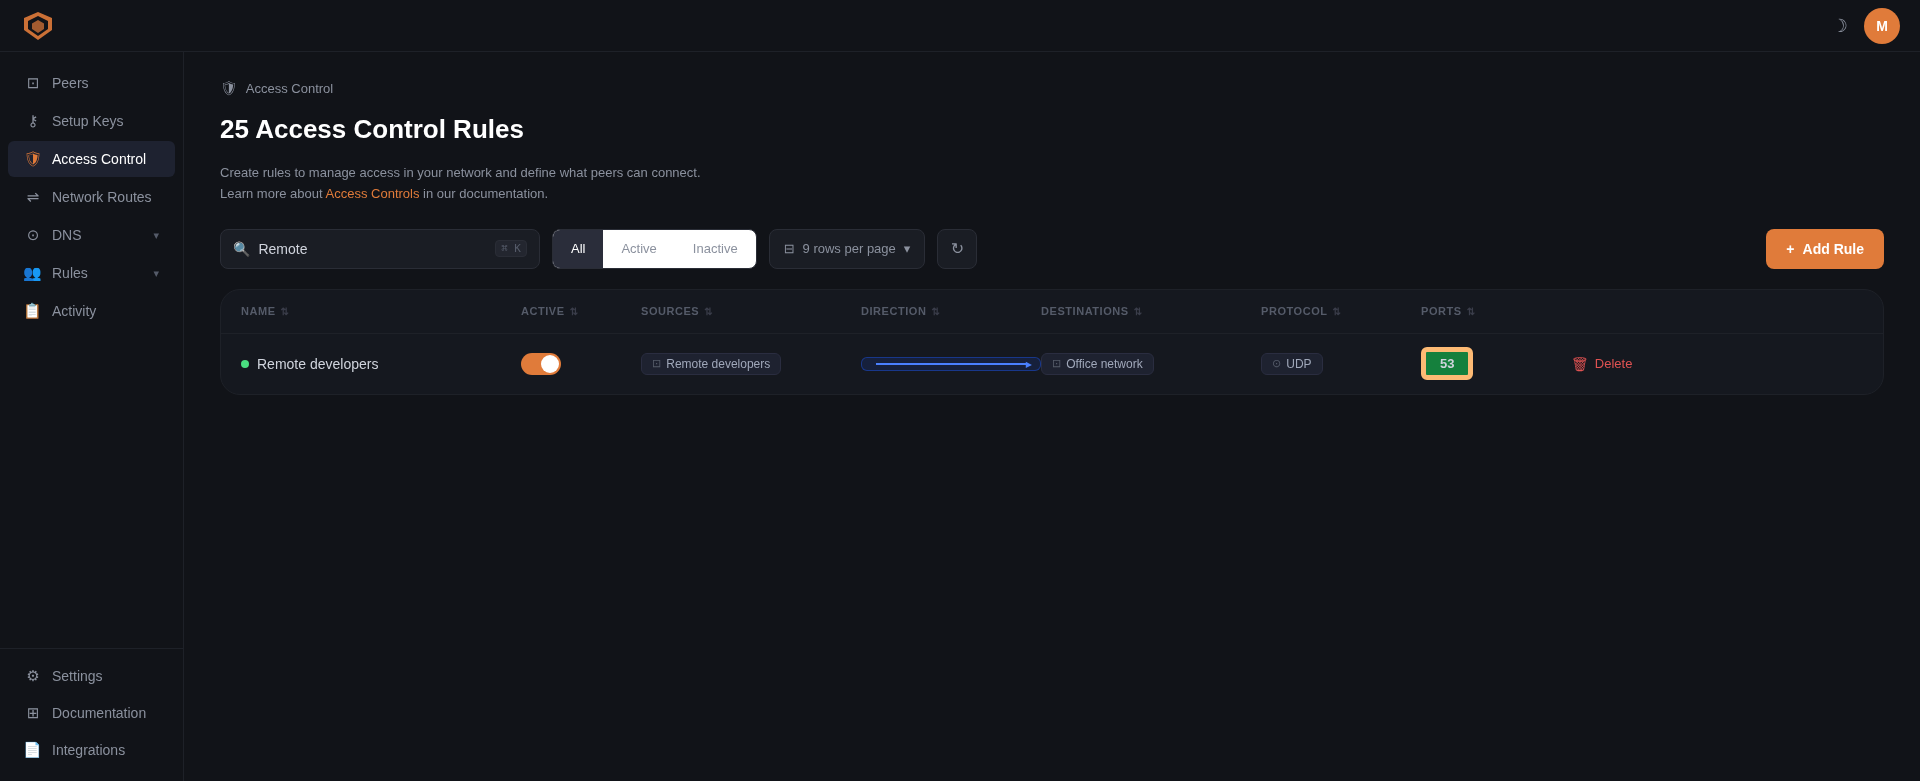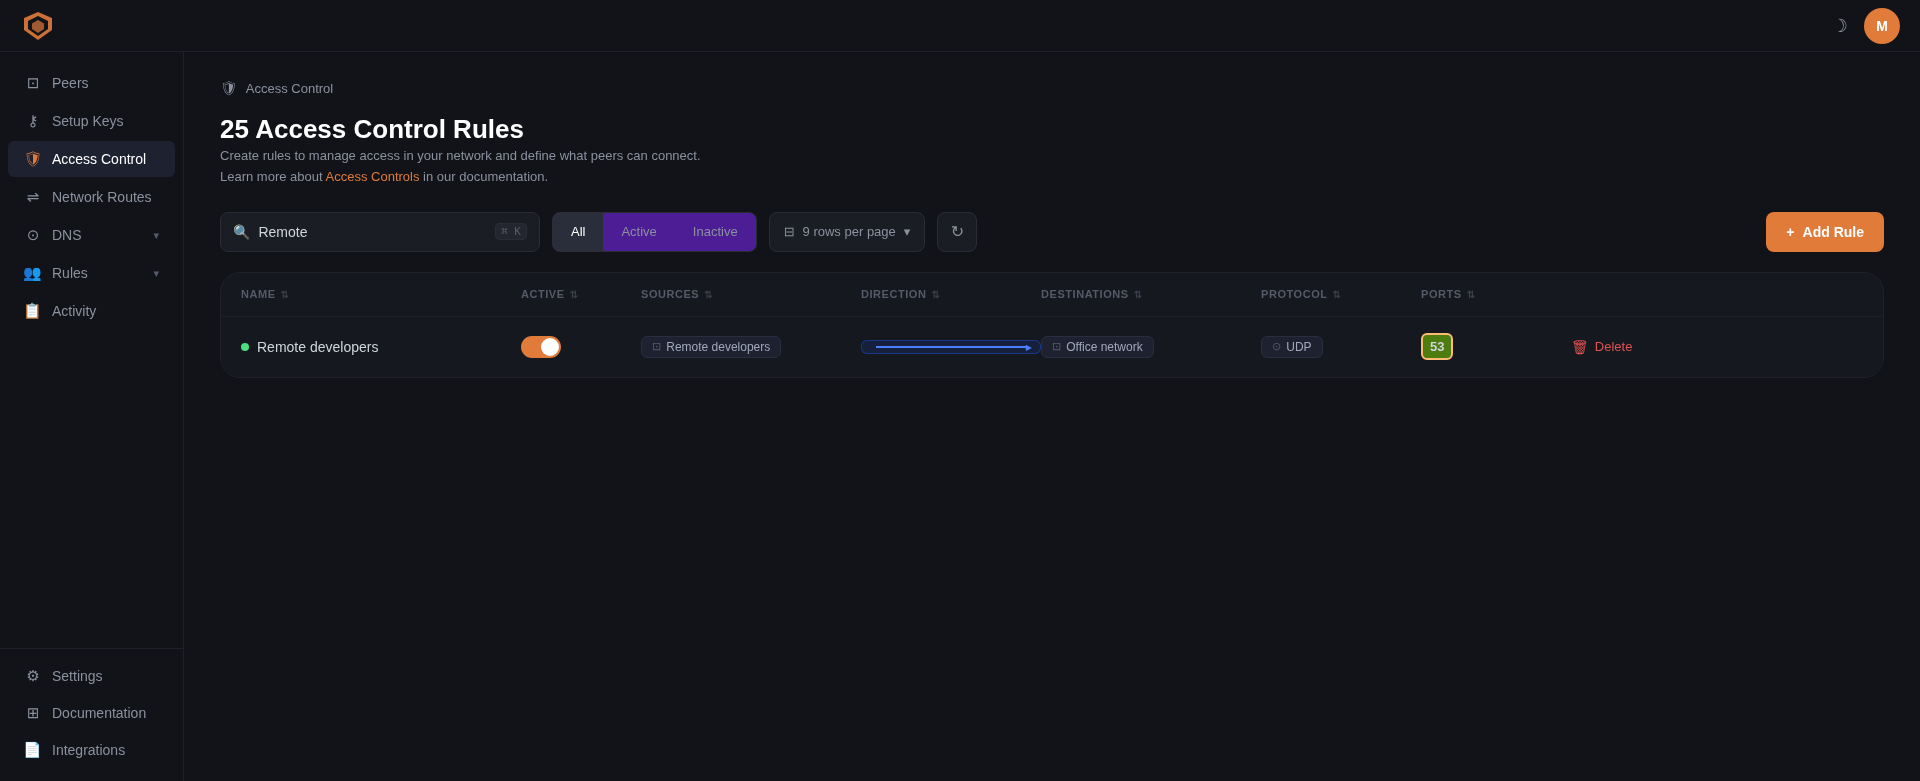--- a/index.html
+++ b/index.html
@@ -118,21 +118,21 @@
       color: #8b919e;
       font-size: 13px;
     }
     .breadcrumb .shield-icon { color: #8b919e; font-size: 14px; }
 
     
     .page-title {
       font-size: 26px;
       font-weight: 700;
       color: #fff;
-      margin-bottom: 1px;
+      margin-bottom: 18px;
     }
     .page-desc {
       font-size: 13px;
       color: #8b919e;
       margin-bottom: 6px;
       line-height: 1.6;
     }
     .page-desc a {
       color: #e07b3a;
       text-decoration: none;
@@ -171,21 +171,21 @@
       font-size: 11px;
       color: #555b69;
       background: #23262f;
       border: 1px solid #2a2d36;
       border-radius: 4px;
       padding: 1px 5px;
       font-family: monospace;
     }
     .filter-group {
       display: flex;
-      background: #4c1d95;
+      background: #ffffff;
       border: 1px solid #2a2d36;
       border-radius: 8px;
       overflow: hidden;
       height: 40px;
     }
     .filter-btn {
       padding: 0 18px;
       cursor: pointer;
       font-size: 13px;
       font-weight: 500;
@@ -360,24 +360,24 @@
       top: 50%;
       transform: translateY(-50%);
       font-size: 8px;
       color: #4a80ff;
     }
 
     
     .ports-chip {
       display: inline-flex;
       align-items: center;
-      background: #4d7c0f;
-      border: 2px solid #fdba74;
+      background: #15803d;
+      border: 5px solid #fdba74;
       border-radius: 6px;
-      padding: 4px 7px;
+      padding: 4px 14px;
       font-size: 13px;
       color: #d0d4dd;
       font-weight: 600;
     }
 
     
     .delete-btn {
       display: flex;
       align-items: center;
       gap: 6px;

